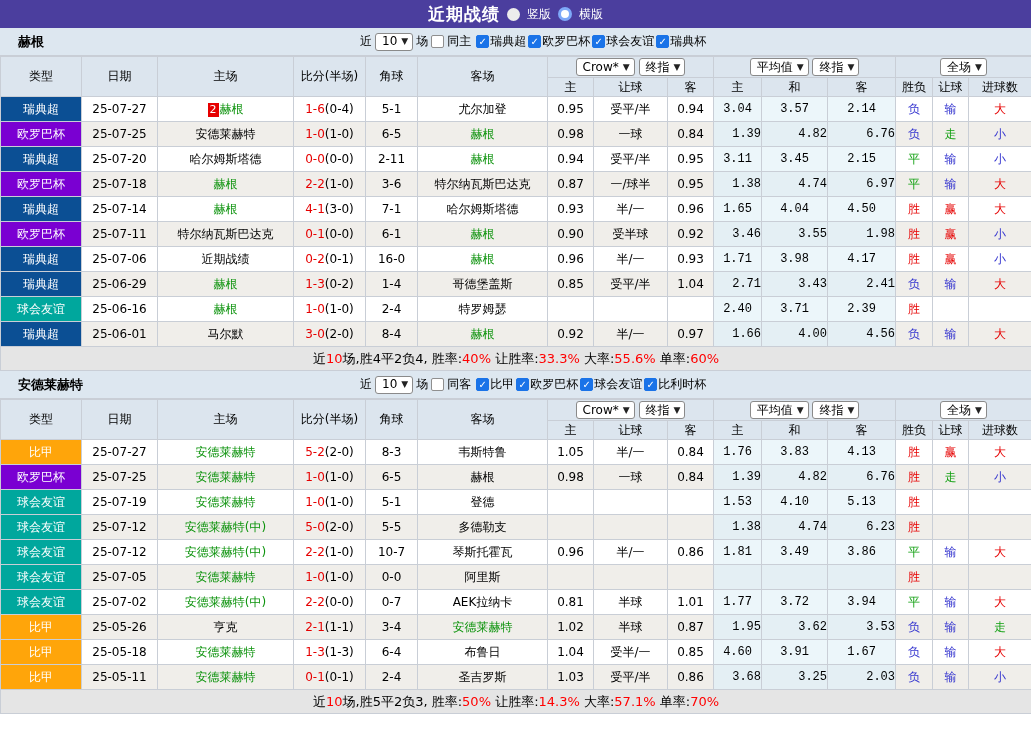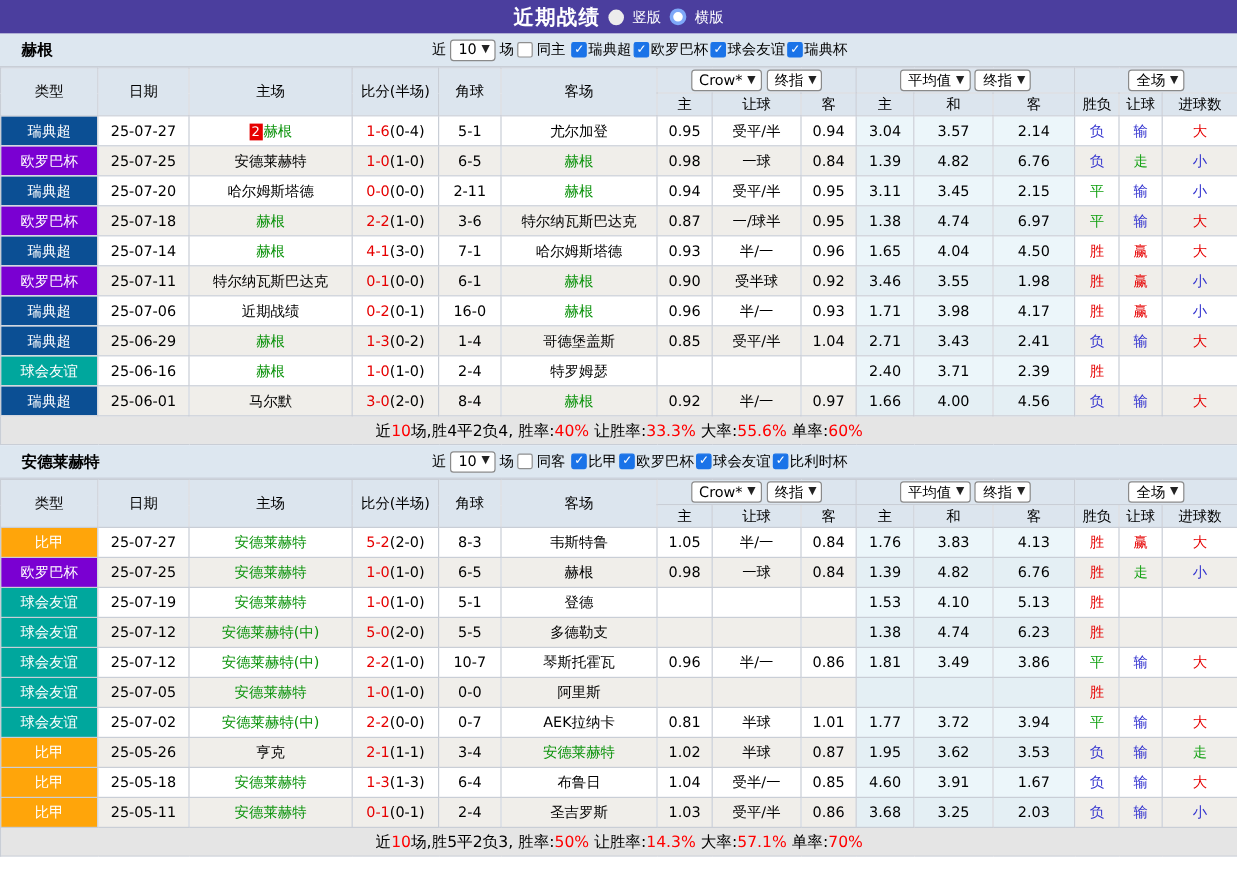--- a/index.html
+++ b/index.html
@@ -45,22 +45,22 @@
   
   table{border-collapse:collapse;table-layout:fixed;width:1031px;}
   th,td{
     border:1px solid #c9ced6;text-align:center;
     overflow:hidden;white-space:nowrap;padding:0;
   }
   thead th{background:#dce5ee;font-weight:normal;height:19px;font-size:12px;}
   thead tr.selrow th{height:21px;}
   tbody td{height:25px;background:#fff;}
   tbody tr.alt td{background:#f0eeea;}
-  tbody td.avg{background:#ecf6fa;}
-  tbody tr.alt td.avg{background:#e4eff4;}
+  tbody td.avg{background:#ecf6fa;font-family:Liberation Mono, monospace;}
+  tbody tr.alt td.avg{background:#e4eff4;text-align:right;}
   .league{color:#fff;}
   .green{color:#0c930c;}
   .sc{color:var(--red);}
   .badge{
     display:inline-block;background:#e60000;color:#fff;
     padding:0 2px;margin-right:1px;font-size:11px;line-height:14px;
   }
   .r{color:var(--red);} .g{color:var(--green);} .b{color:var(--blue);}
   .sumrow td{height:24px;background:#e5e5e5;font-size:13px;}
   .sred{color:var(--sumred);}

